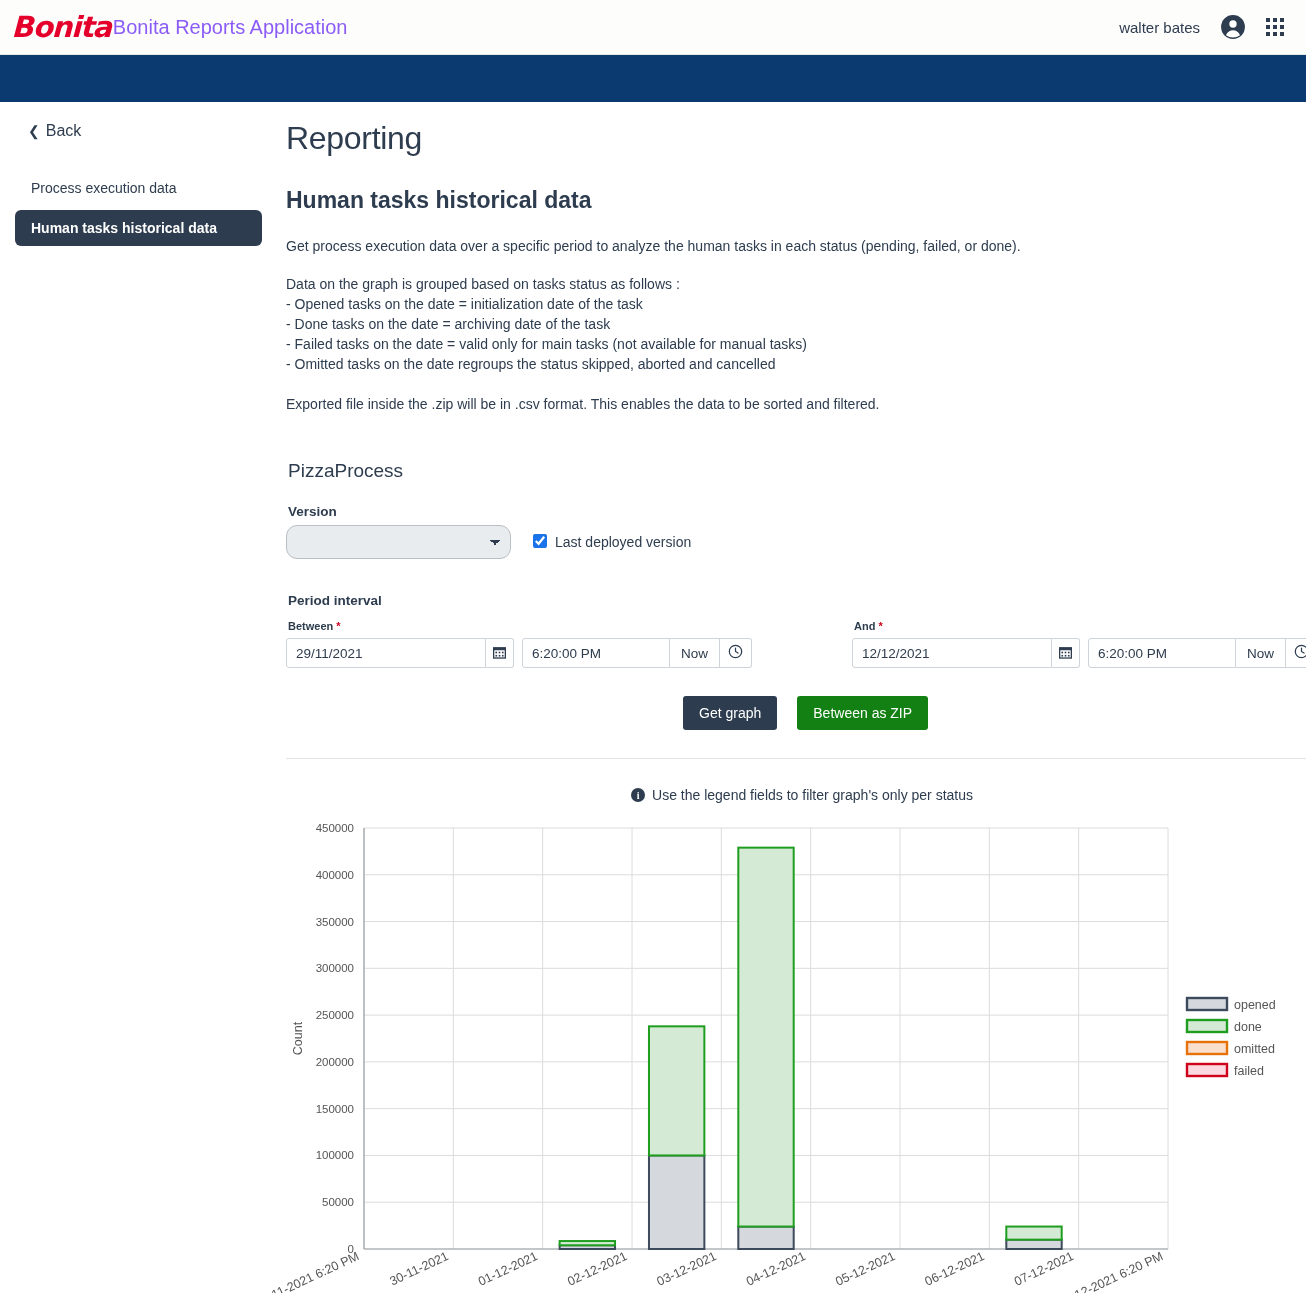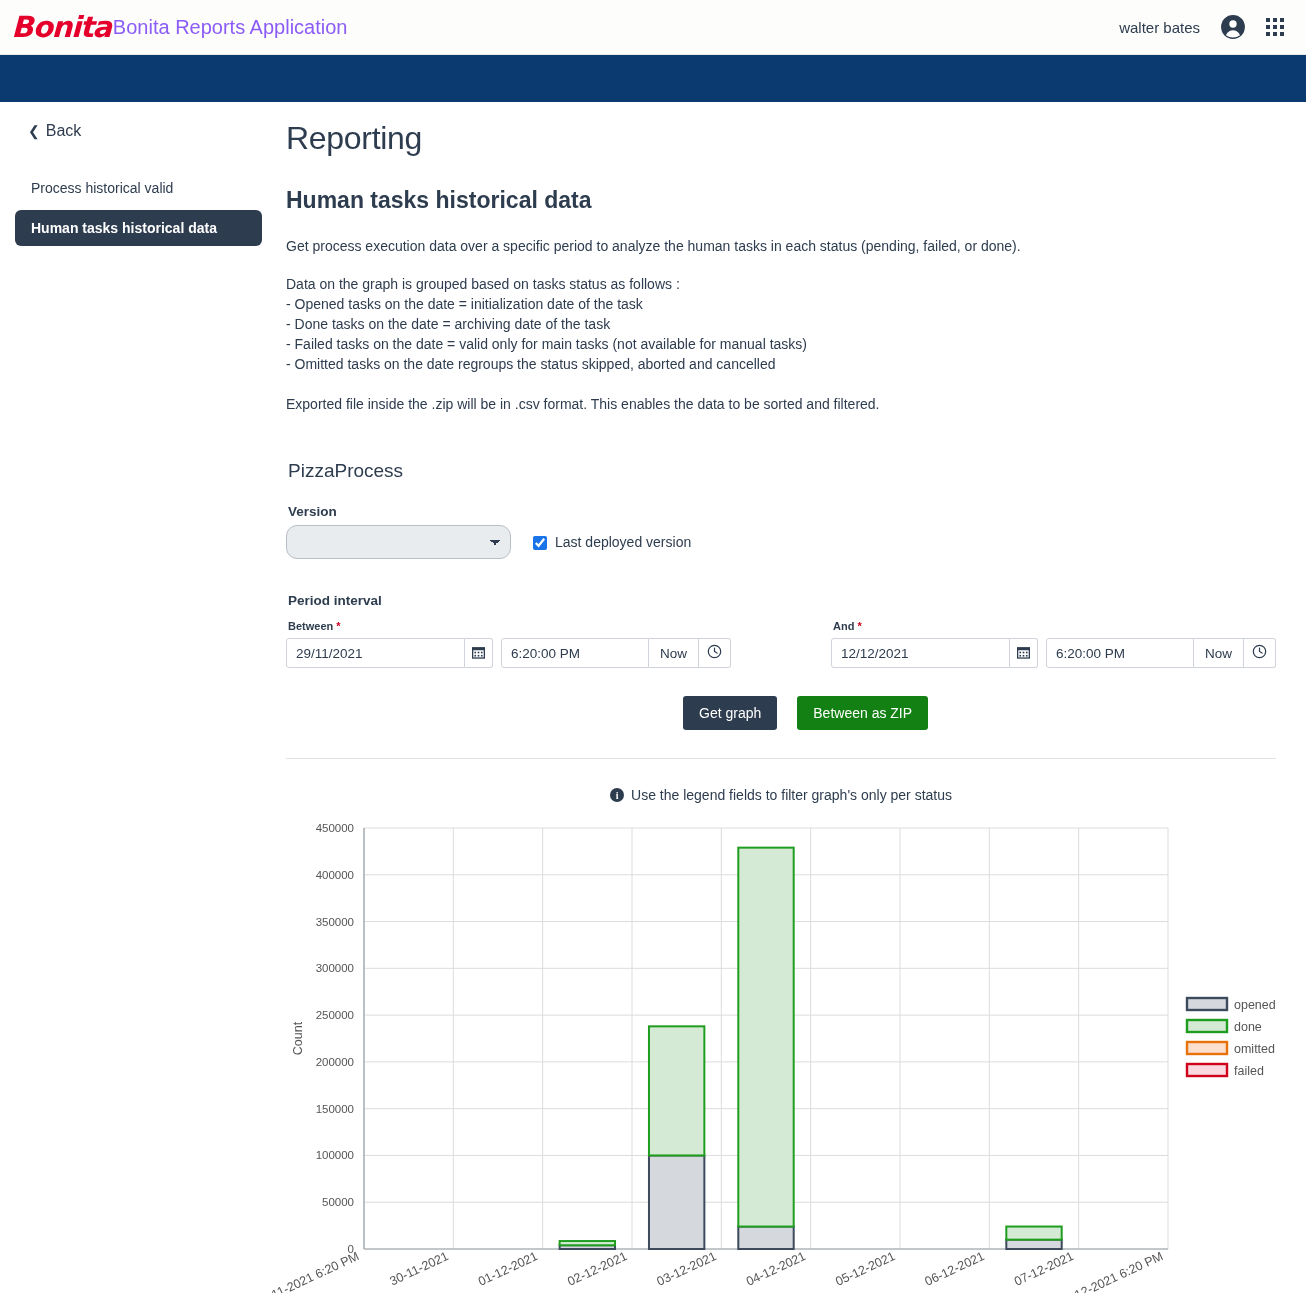--- a/index.html
+++ b/index.html
@@ -83,36 +83,36 @@
     width: 225px; height: 32px;
     background: #e9ecef; border: 1px solid #b9bfc6; border-radius: 11px;
     font-family: "Liberation Sans", sans-serif; font-size: 14px; color: #2d3c4e;
     padding: 16px 8px; cursor: pointer;
     -webkit-appearance: none; appearance: none;
     background-image: linear-gradient(45deg, transparent 50%, #2d3c4e 50%), linear-gradient(135deg, #2d3c4e 50%, transparent 50%);
     background-position: calc(100% - 15px) 14px, calc(100% - 10px) 14px;
     background-size: 5px 5px, 5px 5px;
     background-repeat: no-repeat;
   }
-  .checkbox-wrap { display: flex; align-items: flex-end; gap: 8px; cursor: pointer; }
+  .checkbox-wrap { display: flex; align-items: flex-start; gap: 8px; cursor: pointer; }
   input[type=checkbox] { width: 14px; height: 14px; margin:0; accent-color: #1a73e8; cursor: pointer; }
   .cb-label { font-size: 14px; }
 
   .interval-label { font-size: 13.5px; font-weight: 700; margin: 34px 0 0 2px; }
   .dt-row { display: flex; margin-top: 4px; }
   .dt-group { }
   .dt-group.second { margin-left: 100px; }
   .dt-caption { font-size: 11px; font-weight: 700; margin: 8px 0 6px 2px; }
   .dt-controls { display: flex; align-items: stretch; }
   .ctl {
     border: 1px solid #ced4da; background: #fff;
     height: 30px; display: flex; align-items: center;
     font-size: 13.5px; color: #2d3c4e;
   }
-  .date-input { width: 179px; padding: 0 9px; border-radius: 3px 0 0 3px; }
+  .date-input { width: 200px; padding: 0 9px; border-radius: 3px 0 0 3px; }
   .icon-btn { width: 28px; justify-content: center; border-left: none; border-radius: 0 3px 3px 0; cursor: pointer; }
   .time-input { width: 148px; padding: 0 9px; margin-left: 8px; border-radius: 3px 0 0 3px; }
   .now-btn { padding: 0 11px; border-left: none; cursor: pointer; }
   .clock-btn { width: 32px; justify-content: center; border-left: none; border-radius: 0 3px 3px 0; cursor: pointer; }
   .cal-glyph { font-size: 13px; line-height: 1; }
 
   .btn-row { display: flex; gap: 20px; margin: 28px 0 0 397px; }
   .btn { border: none; border-radius: 3px; padding: 9px 16px; font-size: 14px; color: #fff;
          font-family: "Liberation Sans", sans-serif; cursor: pointer; }
   .btn-dark { background: #2d3c4e; }
@@ -161,21 +161,21 @@
 
 <div class="page">
 
   <div class="sidebar">
     <a class="back-link">
       <span class="chev-left">❮</span>
       <span>Back</span>
     </a>
     <div class="side-list">
       <div class="side-item">
-        <span>Process historical valid</span>
+        <span>Process execution data</span>
       </div>
       <div class="side-item active">
         <span>Human tasks historical data</span>
       </div>
     </div>
   </div>
 
   <div class="main">
     <h1 class="page-title">Reporting</h1>
     <h2 class="section-title">Human tasks historical data</h2>

